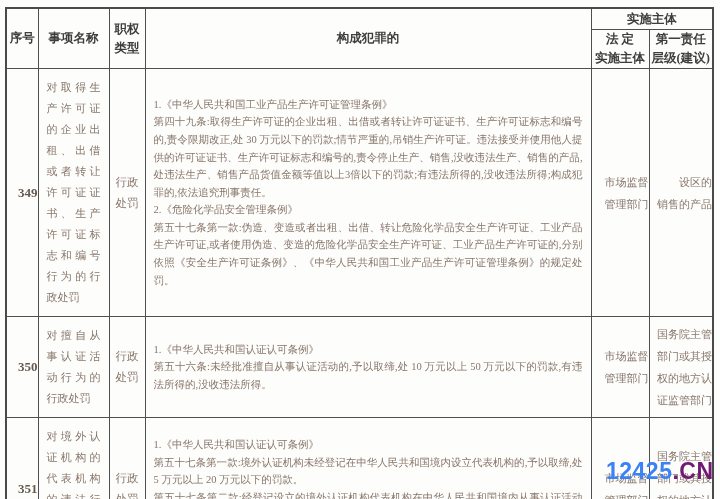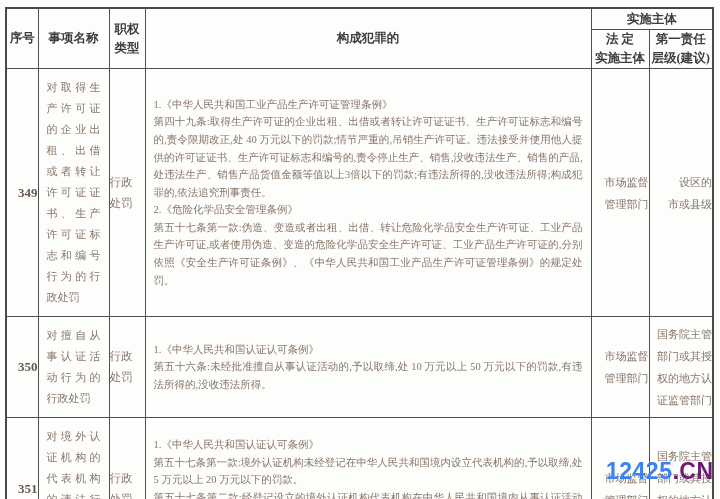--- a/index.html
+++ b/index.html
@@ -27,21 +27,21 @@
   tr.h2 th{height:38px;margin-top:44px;}
   .pre{white-space:pre-line;}
   td.seq{
     text-align:right;color:#665a50;font-size:13px;font-weight:bold;
   }
   td.name{
     color:#877568;font-size:11px;line-height:21px;
     padding:8px 8px;text-align:justify;text-justify:inter-character;
   }
   td.type{
-    color:#877568;font-size:11.5px;line-height:21px;
+    text-align:center;color:#877568;font-size:11.5px;line-height:21px;
   }
   td.basis{
     color:#877568;font-size:10.5px;line-height:17.6px;
     padding:16px 8px;text-align:justify;
   }
   td.basis p{margin:0;}
   td.subject,td.resp{
     text-align:right;color:#877568;font-size:11px;line-height:22px;
   }
   .watermark{
@@ -80,28 +80,28 @@
     </tr>
   </thead>
   <tbody>
     <tr style="height:209px;">
       <td class="seq">349</td>
       <td class="name">对取得生产许可证的企业出租、出借或者转让许可证证书、生产许可证标志和编号行为的行政处罚</td>
       <td class="type pre">行政
 处罚</td>
       <td class="basis">
         <p>1.《中华人民共和国工业产品生产许可证管理条例》</p>
-        <p>第四十九条:取得生产许可证的企业出租、出借或者转让许可证证书、生产许可证标志和编号的,责令限期改正,处 40 万元以下的罚款;情节严重的,吊销生产许可证。违法接受并使用他人提供的许可证证书、生产许可证标志和编号的,责令停止生产、销售,没收违法生产、销售的产品,处违法生产、销售产品货值金额等值以上3倍以下的罚款;有违法所得的,没收违法所得;构成犯罪的,依法追究刑事责任。</p>
+        <p>第四十九条:取得生产许可证的企业出租、出借或者转让许可证证书、生产许可证标志和编号的,责令限期改正,处 30 万元以下的罚款;情节严重的,吊销生产许可证。违法接受并使用他人提供的许可证证书、生产许可证标志和编号的,责令停止生产、销售,没收违法生产、销售的产品,处违法生产、销售产品货值金额等值以上3倍以下的罚款;有违法所得的,没收违法所得;构成犯罪的,依法追究刑事责任。</p>
         <p>2.《危险化学品安全管理条例》</p>
         <p>第五十七条第一款:伪造、变造或者出租、出借、转让危险化学品安全生产许可证、工业产品生产许可证,或者使用伪造、变造的危险化学品安全生产许可证、工业产品生产许可证的,分别依照《安全生产许可证条例》、《中华人民共和国工业产品生产许可证管理条例》的规定处罚。</p>
       </td>
       <td class="subject pre">市场监督
 管理部门</td>
       <td class="resp pre">设区的
-市或县级</td>
+销售的产品</td>
     </tr>
     <tr style="height:88px;">
       <td class="seq">350</td>
       <td class="name">对擅自从事认证活动行为的行政处罚</td>
       <td class="type pre">行政
 处罚</td>
       <td class="basis">
         <p>1.《中华人民共和国认证认可条例》</p>
         <p>第五十六条:未经批准擅自从事认证活动的,予以取缔,处 10 万元以上 50 万元以下的罚款,有违法所得的,没收违法所得。</p>
       </td>

